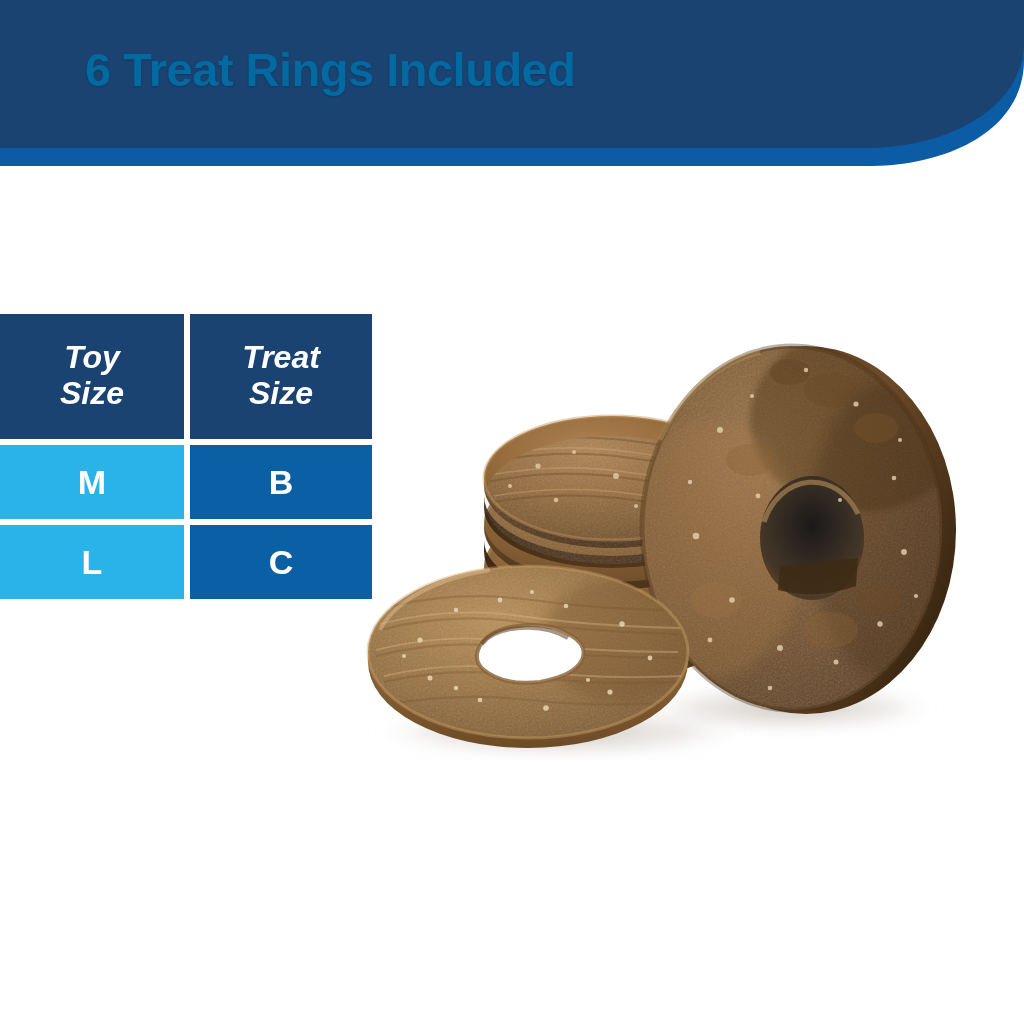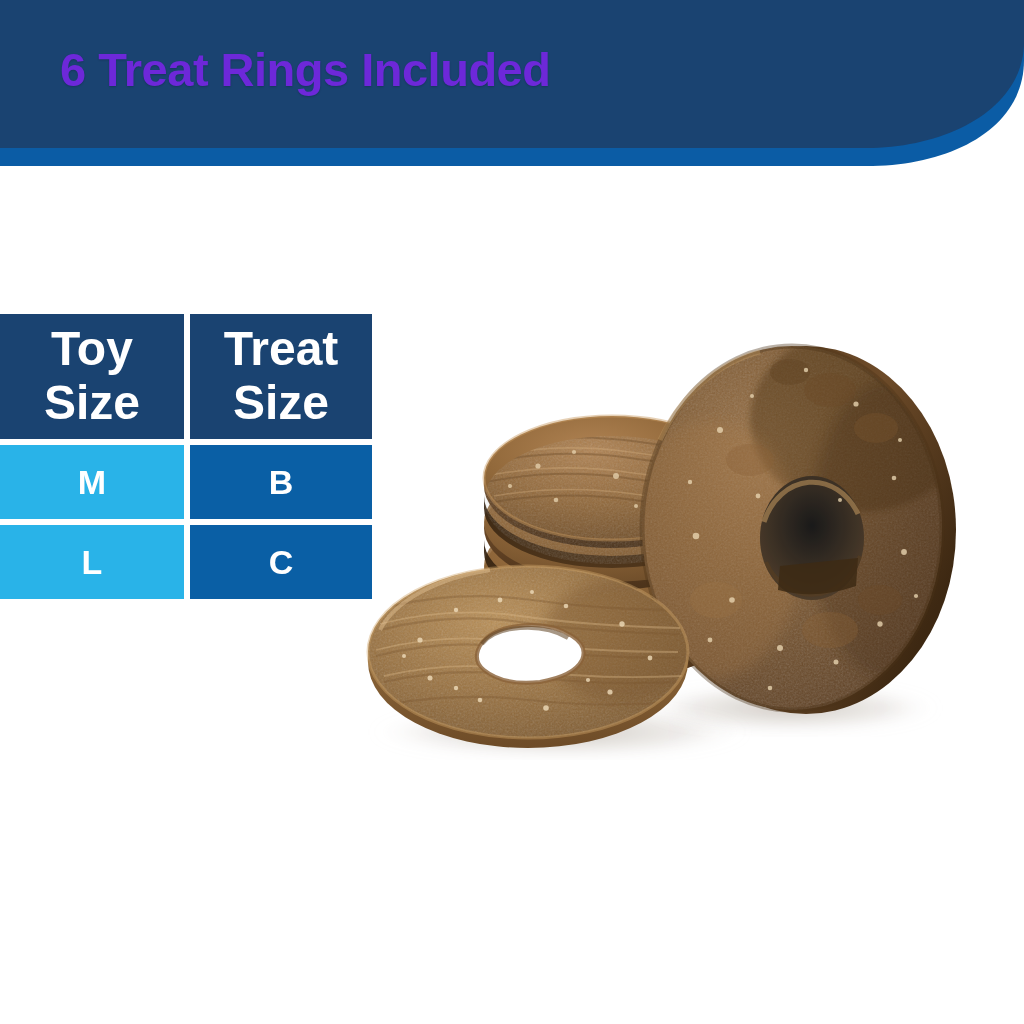--- a/index.html
+++ b/index.html
@@ -27,24 +27,24 @@
     width: 1024px;
     height: 180px;
   }
   #header-banner svg {
     display: block;
     width: 1024px;
     height: 180px;
   }
   #header-title {
     position: absolute;
-    left: 60px;
+    left: 85px;
     top: 44px;
     width: 860px;
-    color: #6d28d9;
+    color: #0369a1;
     font-family: "Liberation Sans", sans-serif;
     font-size: 47px;
     font-weight: bold;
     letter-spacing: -0.5px;
     line-height: 1.1;
     white-space: nowrap;
     text-shadow: 0 1px 2px rgba(0,0,0,0.18);
   }
 
   
@@ -66,22 +66,23 @@
     justify-content: center;
     text-align: center;
     color: #ffffff;
     font-family: "Liberation Sans", sans-serif;
     font-weight: bold;
     line-height: 1.12;
   }
   .tcell.header {
     background: #1a4371;
     height: 125px;
-    font-size: 48px;
+    font-size: 32px;
     padding-bottom: 2px;
+    font-style: italic;
   }
   .tcell.body {
     height: 74px;
     font-size: 34px;
   }
   .tcell.body.left  { background: #29b3e8; }
   .tcell.body.right { background: #0a5fa5; }
   .hdr-txt { white-space: pre-line; }
 
   

